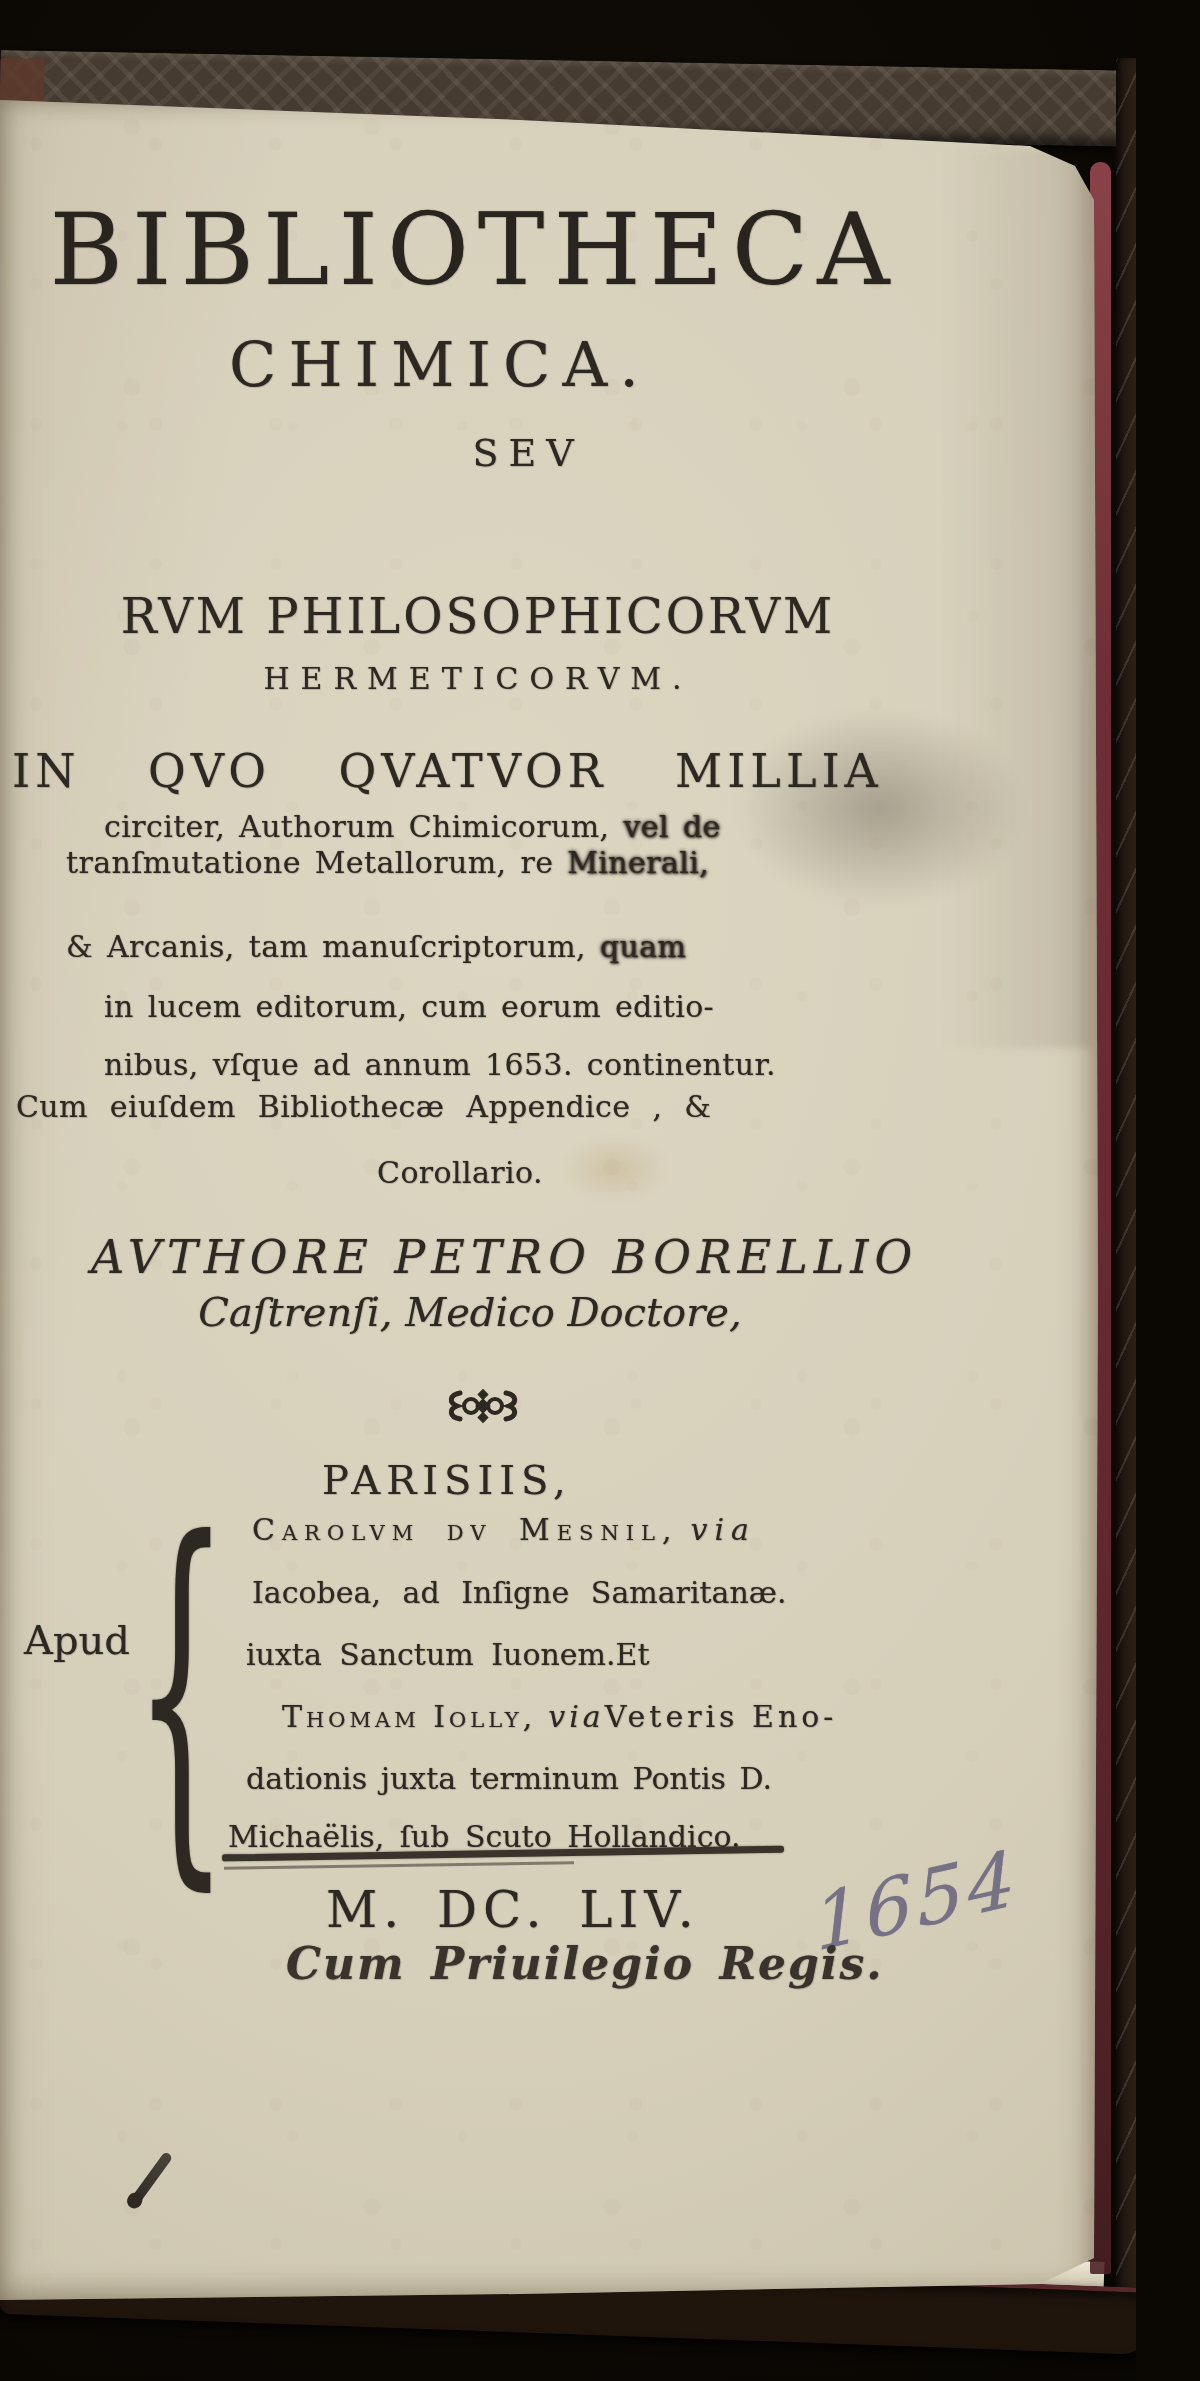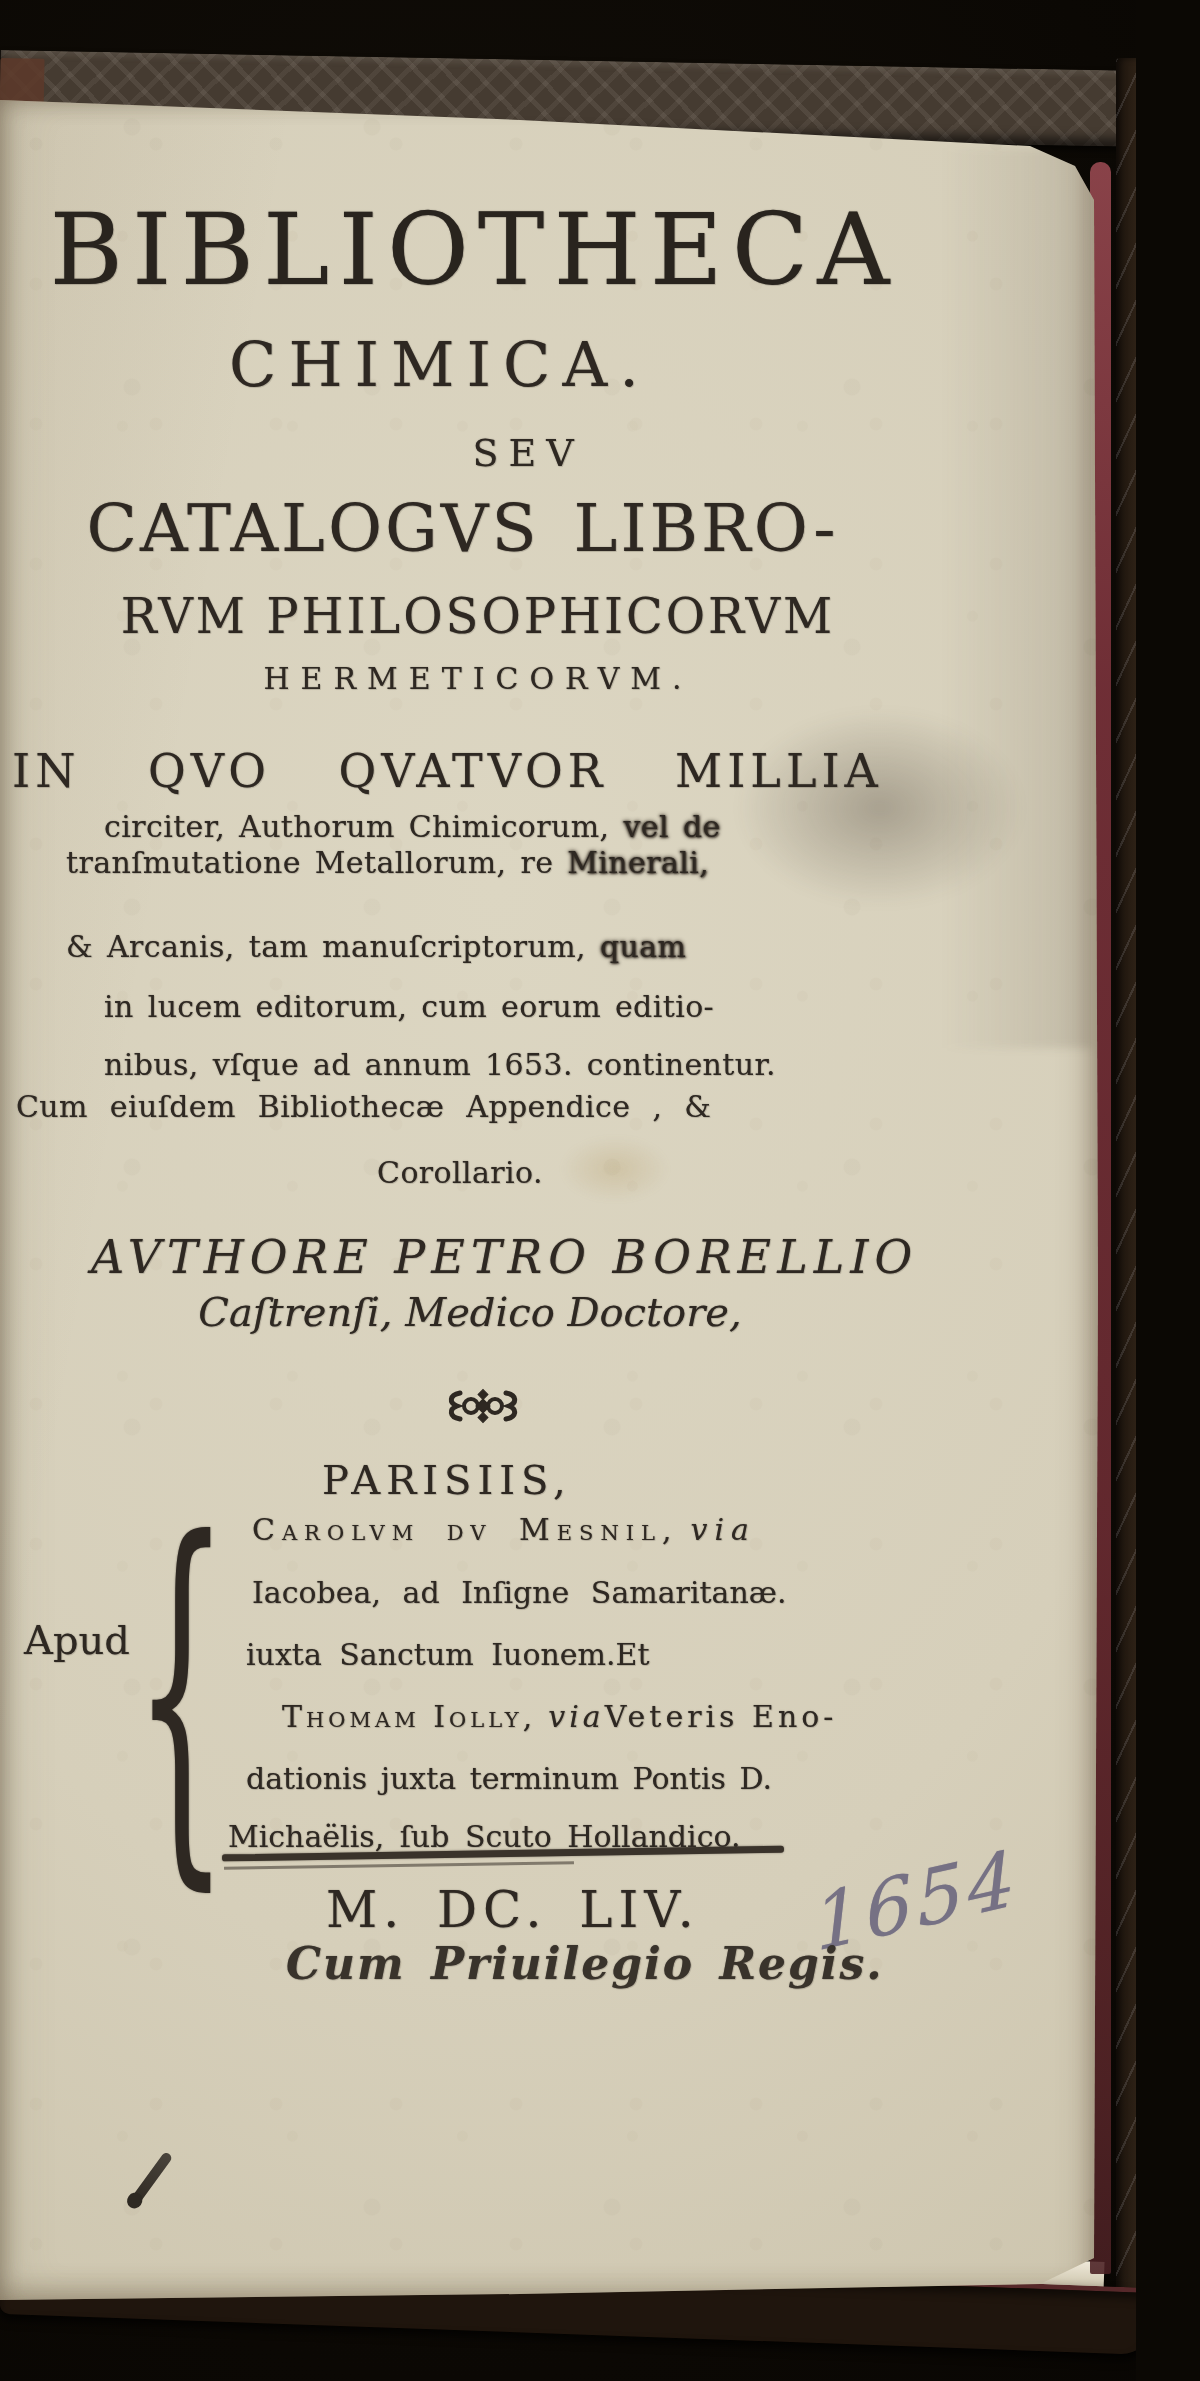--- a/index.html
+++ b/index.html
@@ -115,21 +115,20 @@
 
   <div class="page">
     <div class="mottle"></div>
     <div class="show-through"></div>
     <div class="stain-a"></div>
     <div class="right-haze"></div>
 
     <div class="t c title1">BIBLIOTHECA</div>
     <div class="t c title2">CHIMICA.</div>
     <div class="t c seu">SEV</div>
-    <div class="t c cat1">CATALOGVS LIBRO-</div>
     <div class="t c cat2">RVM PHILOSOPHICORVM</div>
     <div class="t c cat3">HERMETICORVM.</div>
 
     <div class="t arg1">IN QVO QVATVOR MILLIA</div>
     <div class="t para l2"><span>circiter, Authorum Chimicorum, </span><span class="smudge">vel de</span></div>
     <div class="t para l3"><span>tranſmutatione Metallorum, re </span><span class="smudge">Minerali,</span></div>
     <div class="t para l4"><span>&amp; Arcanis, tam manuſcriptorum, </span><span class="smudge">quam</span></div>
     <div class="t para l5">in lucem editorum, cum eorum editio-</div>
     <div class="t para l6">nibus, vſque ad annum 1653. continentur.</div>
     <div class="t para l7">Cum eiuſdem Bibliothecæ Appendice , &amp;</div>

